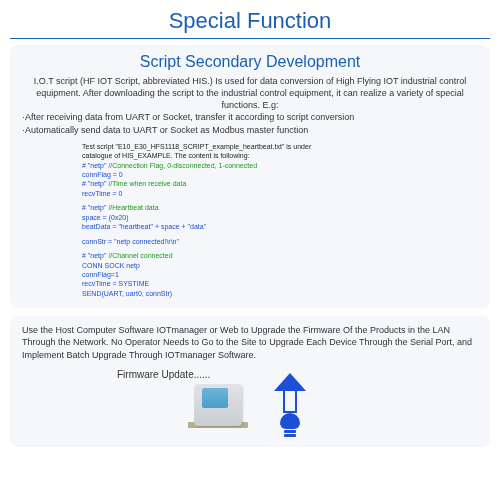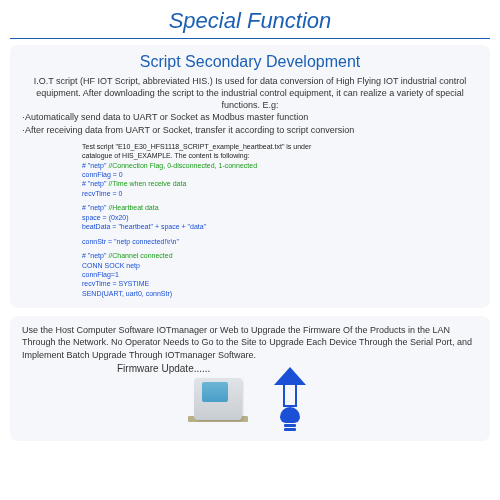--- a/index.html
+++ b/index.html
@@ -16,21 +16,20 @@
     padding: 8px 0;
   }
   .main-title {
     text-align: center;
     font-size: 22px;
     color: #1a5fb4;
     font-weight: normal;
     border-bottom: 1.5px solid #1a5fb4;
     padding-bottom: 4px;
     margin-bottom: 6px;
-    font-style: italic;
   }
   .card {
     background: #f5f7fa;
     border-radius: 8px;
     padding: 8px 12px 10px 12px;
     margin-bottom: 8px;
   }
   .section-title {
     text-align: center;
     font-size: 16px;
@@ -139,35 +138,35 @@
     background: #1a4fd6;
     margin: 1px auto 0;
     border-radius: 1px;
   }
   .visual-wrap {
     position: relative;
     display: flex;
     align-items: center;
     justify-content: center;
     gap: 20px;
-    margin-top: 6px;
+    margin-top: 12px;
     text-align: right;
   }
 </style>
 </head>
 <body>
 
 <div class="container">
   <h1 class="main-title">Special Function</h1>
 
   <div class="card">
     <h2 class="section-title">Script Secondary Development</h2>
     <p class="body-text">I.O.T script (HF IOT Script, abbreviated HIS.) Is used for data conversion of High Flying IOT industrial control equipment. After downloading the script to the industrial control equipment, it can realize a variety of special functions. E.g:</p>
+    <p class="bullet">·After receiving data from UART or Socket, transfer it according to script conversion</p>
     <p class="bullet">·Automatically send data to UART or Socket as Modbus master function</p>
-    <p class="bullet">·After receiving data from UART or Socket, transfer it according to script conversion</p>
 
     <div class="code-block">
       <div class="code-black">Test script  "E10_E30_HFS1118_SCRIPT_example_heartbeat.txt"  is under</div>
       <div class="code-black">catalogue of HIS_EXAMPLE. The content is following:</div>
       <div><span class="code-blue"># "netp"</span><span class="code-green">  //Connection Flag, 0-disconnected, 1-connected</span></div>
       <div class="code-blue">connFlag = 0</div>
       <div><span class="code-blue"># "netp"</span><span class="code-green">  //Time when receive data</span></div>
       <div class="code-blue">recvTime = 0</div>
       <div style="height:5px"></div>
       <div><span class="code-blue"># "netp"</span><span class="code-green">  //Heartbeat data</span></div>

